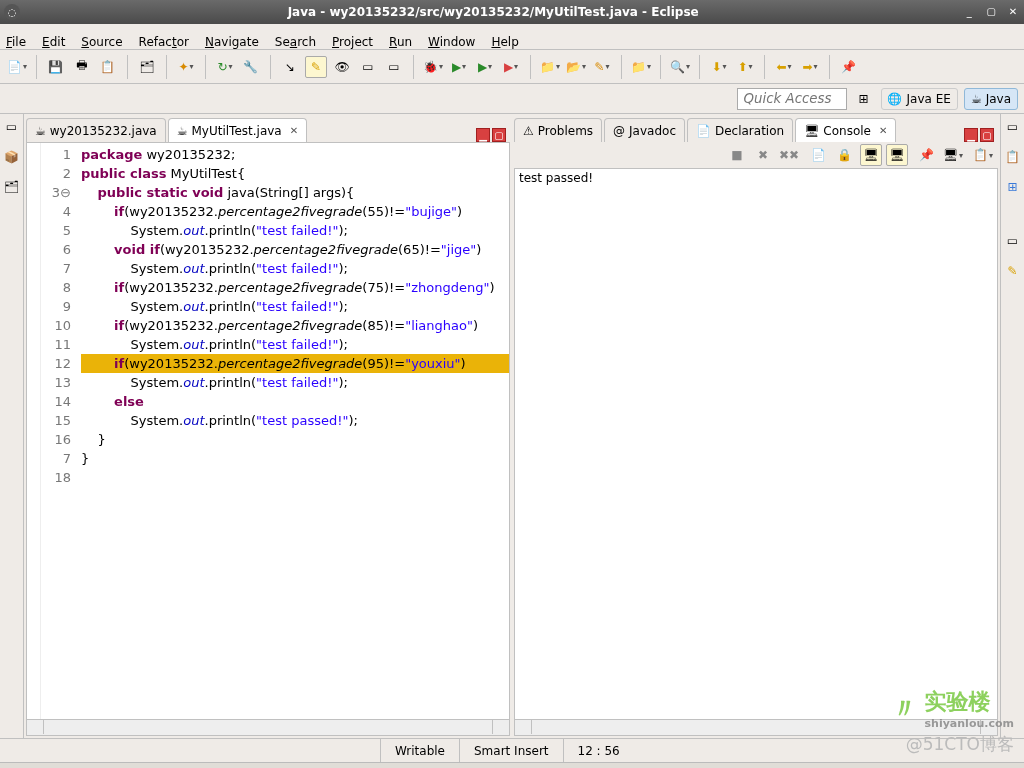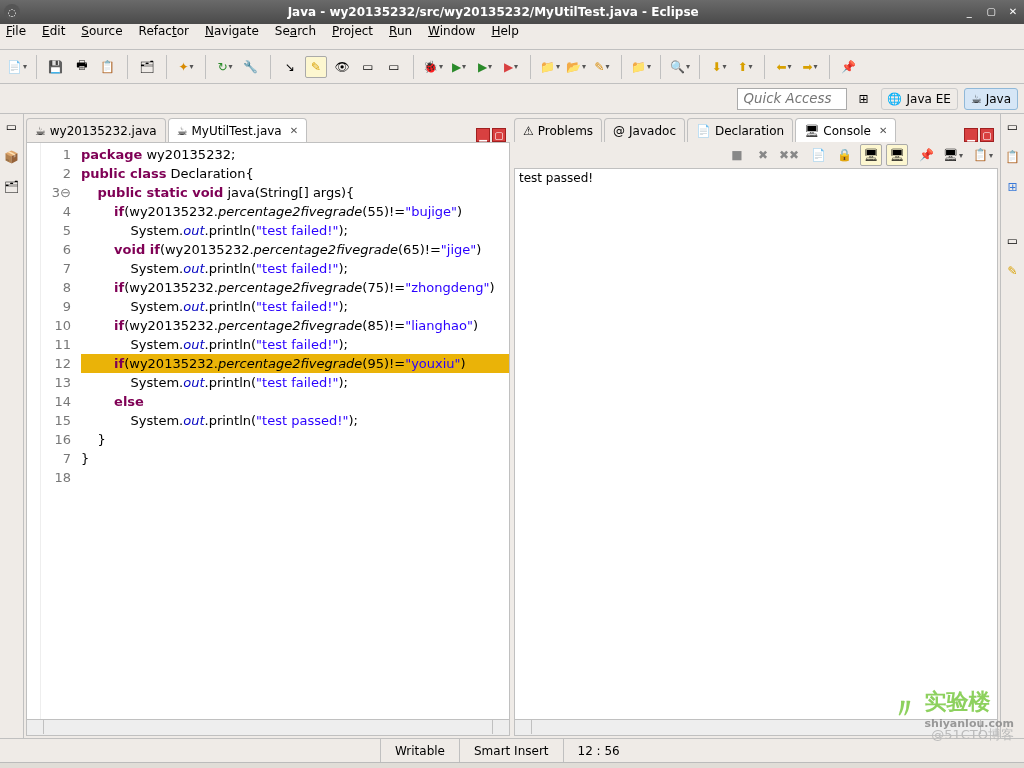--- a/index.html
+++ b/index.html
@@ -1,21 +1,21 @@
 <!DOCTYPE html>
 <html><head>
 <meta charset="utf-8">
 <style>
 * { margin:0; padding:0; box-sizing:border-box; font-family:"DejaVu Sans","Liberation Sans",sans-serif; }
 body { width:1024px; height:768px; background:#dcdad5; overflow:hidden; font-size:12px; }
 .title-bar { height:24px; background:linear-gradient(#6a6a6a,#4a4a4a); color:#fff; display:flex; align-items:center; padding:0 4px; }
 .title-bar .appicon { width:16px; height:16px; background:#555; border-radius:8px; margin-right:8px; display:flex; align-items:center; justify-content:center; font-size:10px; }
 .title-bar .title { flex:1; text-align:center; font-weight:bold; }
 .title-bar .winbtns span { display:inline-block; width:14px; height:14px; margin-left:4px; text-align:center; line-height:12px; font-size:10px; }
-.menu-bar { height:26px; background:#efebe7; border-bottom:1px solid #c0c0c0; display:flex; align-items:flex-start; padding:0 6px; gap:16px; }
+.menu-bar { height:26px; background:#efebe7; border-bottom:1px solid #c0c0c0; display:flex; align-items:flex-end; padding:0 6px; gap:16px; }
 .menu-bar .item { color:#000; }
 .menu-bar .item u { text-decoration:underline; }
 .toolbar { height:34px; background:#efebe7; border-bottom:1px solid #c0c0c0; display:flex; align-items:center; padding:0 6px; gap:4px; }
 .toolbar .sep { width:1px; height:24px; background:#c0c0c0; margin:0 4px; }
 .tbtn { width:22px; height:22px; border:1px solid transparent; border-radius:2px; display:flex; align-items:center; justify-content:center; font-size:12px; }
 .tbtn.drop::after { content:"▾"; font-size:8px; margin-left:1px; color:#555; }
 .tbtn.sel { border:1px solid #aaa; background:#fdf7d0; }
 .access-row { height:30px; background:#efebe7; border-bottom:1px solid #c0c0c0; display:flex; align-items:center; justify-content:flex-end; padding:0 6px; gap:6px; }
 .qa { border:1px solid #aaa; background:#fff; height:22px; padding:2px 6px; width:110px; font-style:italic; color:#555; }
 .persp { display:inline-flex; align-items:center; height:22px; border:1px solid #ccc; padding:0 6px; gap:4px; border-radius:3px; }
@@ -49,21 +49,21 @@
 .hscroll::before { content:""; position:absolute; left:0; top:0; width:16px; height:14px; border-right:1px solid #c0c0c0; }
 .hscroll::after { content:""; position:absolute; right:0; top:0; width:16px; height:14px; border-left:1px solid #c0c0c0; }
 .console-tb { height:26px; display:flex; align-items:center; justify-content:flex-end; gap:4px; padding-right:4px; }
 .console-body { flex:1; background:#fff; border:1px solid #c0c0c0; padding:2px 4px; font-family:"DejaVu Sans Mono",monospace; font-size:12px; overflow:hidden; position:relative; }
 .console-hdr { color:#777; white-space:nowrap; }
 .status { height:24px; background:#efebe7; border-top:1px solid #c0c0c0; display:flex; align-items:center; }
 .status .cell { border-left:1px solid #c0c0c0; height:100%; display:flex; align-items:center; padding:0 14px; }
 .taskbar { height:30px; background:#e0ddd7; border-top:1px solid #bbb; display:flex; align-items:center; padding:0 8px; gap:8px; }
 .wm { position:absolute; right:10px; bottom:38px; color:#7ac943; font-size:22px; font-weight:bold; opacity:.85; display:flex; align-items:center; gap:6px; }
 .wm .sub { font-size:11px; color:#8a8a8a; display:block;text-align:center; }
-.wm2 { position:absolute; right:10px; bottom:24px; color:#bbb; font-size:13px;margin-top:37px; }
+.wm2 { position:absolute; right:10px; bottom:12px; color:#bbb; font-size:17px;margin-top:37px; }
 </style>
 </head>
 <body>
 
 <div class="title-bar">
   <span class="appicon">◌</span>
   <span class="title">Java - wy20135232/src/wy20135232/MyUtilTest.java - Eclipse</span>
   <span class="winbtns">
     <span>_</span>
     <span>▢</span>
@@ -198,21 +198,21 @@
           <div>12</div>
           <div>13</div>
           <div>14</div>
           <div>15</div>
           <div>16</div>
           <div>7</div>
           <div>18</div>
       </div>
       <div class="code">
 <div class="line"><span class="kw">package</span><span> wy20135232;</span></div>
-<div class="line"><span class="kw">public</span><span class="kw"> class</span><span> Declaration{</span></div>
+<div class="line"><span class="kw">public</span><span class="kw"> class</span><span> MyUtilTest{</span></div>
 <div class="line">    <span class="kw">public</span><span class="kw"> static</span><span class="kw"> void</span><span> java</span><span>(String[] args){</span></div>
 <div class="line">        <span class="kw">if</span><span>(wy20135232.</span><span class="met">percentage2fivegrade</span><span>(55)!=</span><span class="str">"bujige"</span><span>)</span></div>
 <div class="line">            <span>System.</span><span class="fld">out</span><span>.println(</span><span class="str">"test failed!"</span><span>);</span></div>
 <div class="line">        <span class="kw">void if</span><span>(wy20135232.</span><span class="met">percentage2fivegrade</span><span>(65)!=</span><span class="str">"jige"</span><span>)</span></div>
 <div class="line">            <span>System.</span><span class="fld">out</span><span>.println(</span><span class="str">"test failed!"</span><span>);</span></div>
 <div class="line">        <span class="kw">if</span><span>(wy20135232.</span><span class="met">percentage2fivegrade</span><span>(75)!=</span><span class="str">"zhongdeng"</span><span>)</span></div>
 <div class="line">            <span>System.</span><span class="fld">out</span><span>.println(</span><span class="str">"test failed!"</span><span>);</span></div>
 <div class="line">        <span class="kw">if</span><span>(wy20135232.</span><span class="met">percentage2fivegrade</span><span>(85)!=</span><span class="str">"lianghao"</span><span>)</span></div>
 <div class="line">            <span>System.</span><span class="fld">out</span><span>.println(</span><span class="str">"test failed!"</span><span>);</span></div>
 <div class="line hl">        <span class="kw">if</span><span>(wy20135232.</span><span class="met">percentage2fivegrade</span><span>(95)!=</span><span class="str">"youxiu"</span><span>)</span></div>

